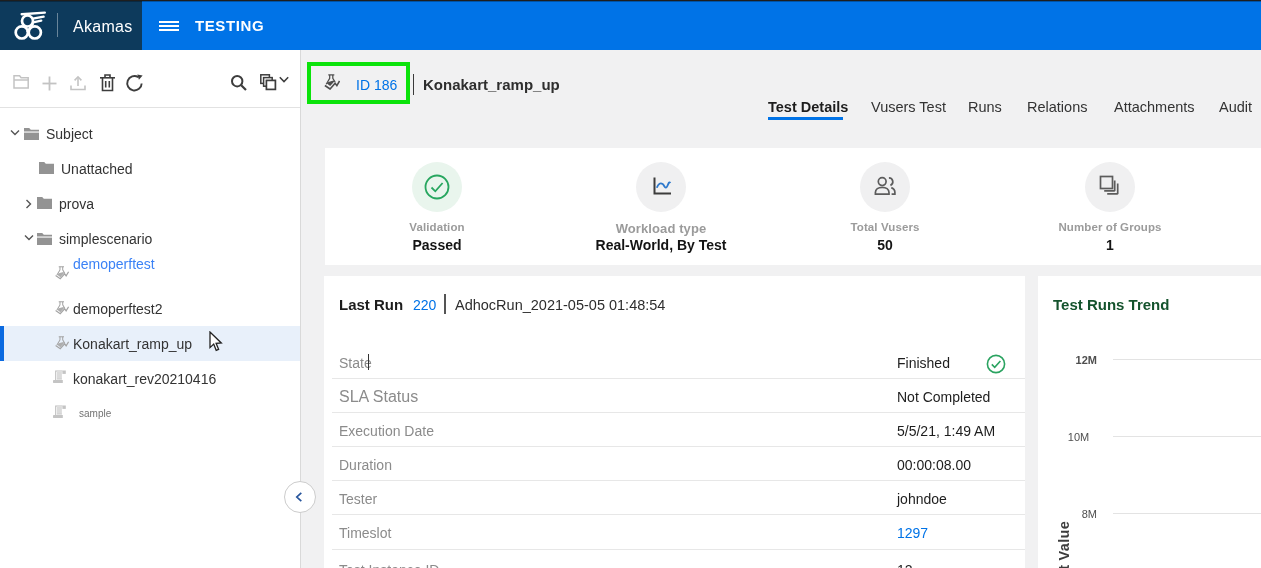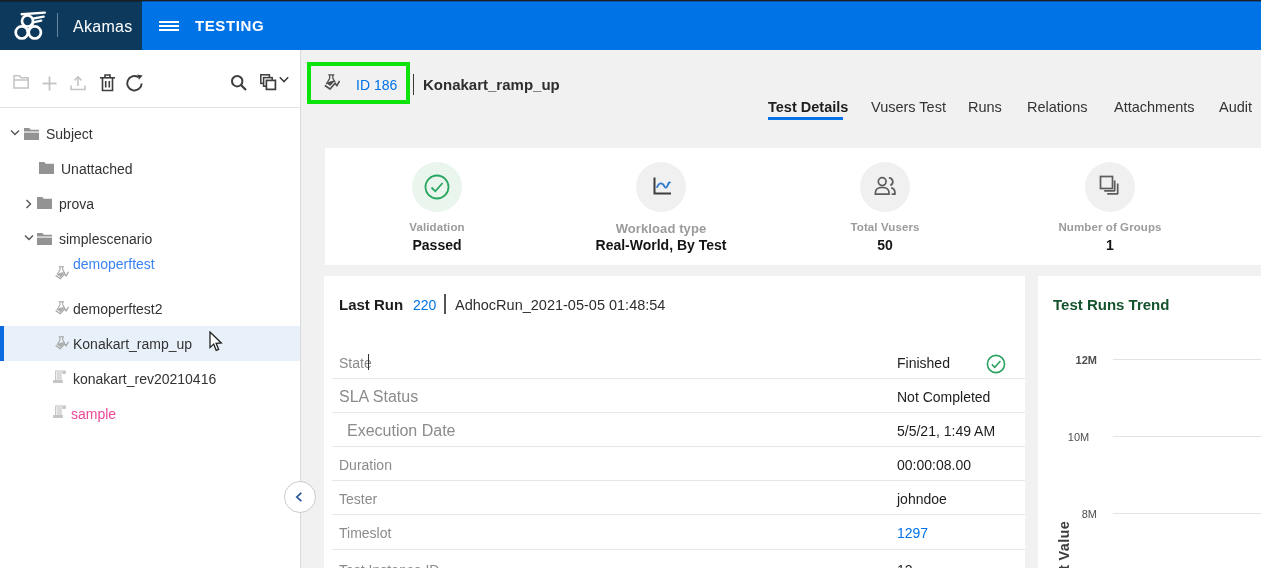--- a/index.html
+++ b/index.html
@@ -153,21 +153,21 @@
   <path d="M0.8 10 h9 v3 h-8.2 a1.5 1.5 0 0 1 -0.8 -3 z"></path>
  </g>
  <g stroke="#bebebe" stroke-width="1.1" fill="none">
   <path d="M2.7 10 V1 h6.7"></path>
   <line x1="4" y1="3" x2="8.9" y2="3"></line>
       <line x1="4" y1="5" x2="8.9" y2="5"></line>
       <line x1="4" y1="7" x2="8.9" y2="7"></line>
       <line x1="4" y1="8.9" x2="8.9" y2="8.9"></line>
  </g>
 </svg>
-<div class="a" style="left:71px;top:405.5px;font-size:14px;line-height:16px;color:#ec4899">sample</div>
+<div class="a" style="left:79px;top:405.5px;font-size:10px;line-height:16px;color:#737373">sample</div>
 
 <svg class="a" style="left:209px;top:331px;z-index:9" width="15" height="21" viewBox="0 0 15 21">
  <path d="M1 1 L1 16.6 L4.7 13.1 L7.2 19.3 L9.6 18.3 L7.1 12.3 L12.3 12 Z" fill="#fff" stroke="#222" stroke-width="1.3"></path>
 </svg>
 
 <div class="a" style="left:301px;top:50px;width:960px;height:518px;background:#f1f1f2"></div>
 
 <div class="a" style="left:284px;top:481px;width:32px;height:32px;border-radius:50%;background:#fff;border:1px solid #ccc;z-index:5"></div>
 <svg class="a" style="left:295px;top:492px;z-index:6" width="8" height="10" viewBox="0 0 8 10" fill="none" stroke="#27559c" stroke-width="1.7">
     <path d="M6.3 0.8 L1.8 5 l4.5 4.2"></path>
@@ -242,21 +242,21 @@
 <svg class="a" style="left:986px;top:354px" width="20" height="20" viewBox="0 0 20 20" fill="none" stroke="#2aa360" stroke-width="1.6">
  <circle cx="10" cy="10" r="8.6"></circle>
  <path d="M5.8 10.4 l2.9 2.9 L14.4 7"></path>
 </svg>
 <div class="a" style="left:332px;top:378px;width:693px;height:1px;background:#e7e7e7"></div>
 
 <div class="a" style="left:339px;top:389px;font-size:16px;line-height:16px;color:#8b8b8b">SLA Status</div>
 <div class="a" style="left:897px;top:389px;font-size:14px;line-height:16px;color:#1d1d1d">Not Completed</div>
 <div class="a" style="left:332px;top:412px;width:693px;height:1px;background:#e7e7e7"></div>
 
-<div class="a" style="left:347px;top:423px;font-size:16px;line-height:16px;color:#8b8b8b">Execution Date</div>
+<div class="a" style="left:339px;top:423px;font-size:14px;line-height:16px;color:#8b8b8b">Execution Date</div>
 <div class="a" style="left:897px;top:423px;font-size:14px;line-height:16px;color:#1d1d1d">5/5/21, 1:49 AM</div>
 <div class="a" style="left:332px;top:446px;width:693px;height:1px;background:#e7e7e7"></div>
 
 <div class="a" style="left:339px;top:457px;font-size:14px;line-height:16px;color:#8b8b8b">Duration</div>
 <div class="a" style="left:897px;top:457px;font-size:14px;line-height:16px;color:#1d1d1d">00:00:08.00</div>
 <div class="a" style="left:332px;top:480px;width:693px;height:1px;background:#e7e7e7"></div>
 
 <div class="a" style="left:339px;top:491px;font-size:14px;line-height:16px;color:#8b8b8b">Tester</div>
 <div class="a" style="left:897px;top:491px;font-size:14px;line-height:16px;color:#1d1d1d">johndoe</div>
 <div class="a" style="left:332px;top:514px;width:693px;height:1px;background:#e7e7e7"></div>

